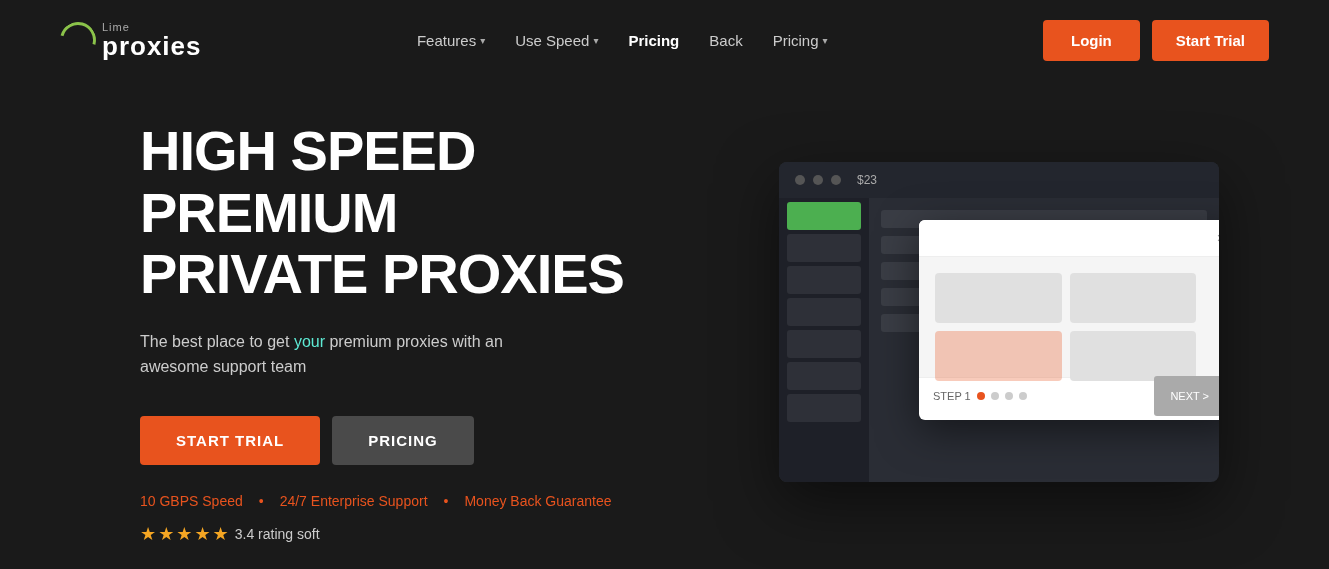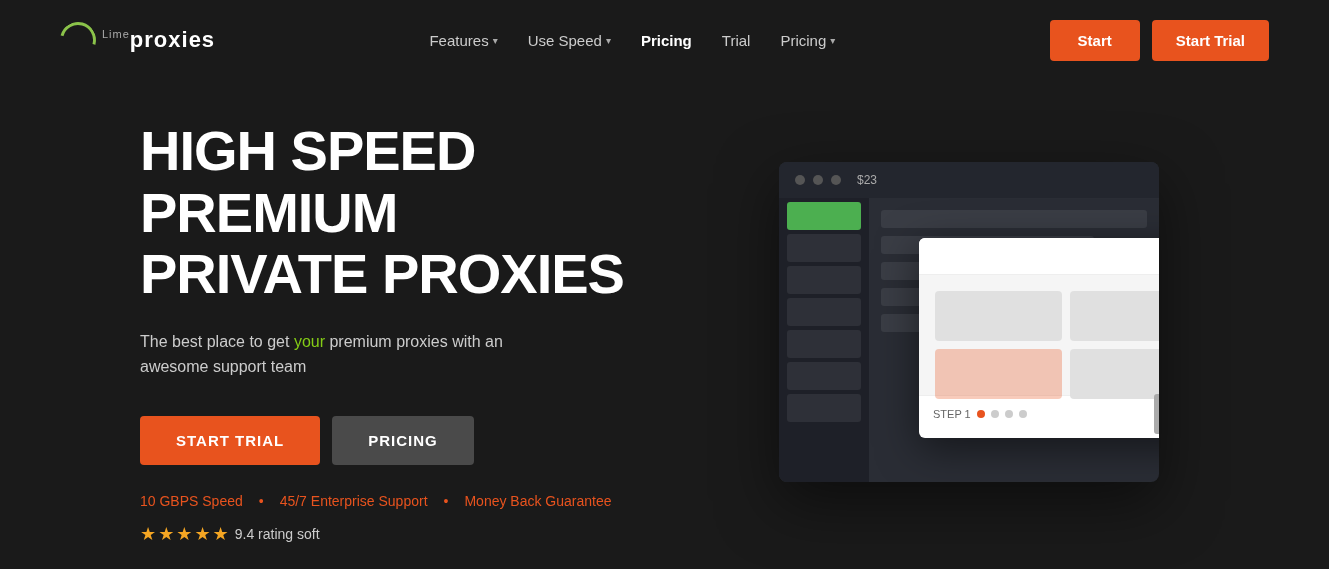--- a/index.html
+++ b/index.html
@@ -33,30 +33,30 @@
       border: 3px solid transparent;
       border-top-color: #8bc34a;
       border-right-color: #8bc34a;
       border-bottom-color: transparent;
       border-left-color: transparent;
       transform: rotate(-30deg);
       display: inline-block;
     }
     .logo-text {
       display: flex;
-      flex-direction: row;
+      flex-direction: column;
       line-height: 1;
     }
     .logo-lime {
       font-size: 11px;
       color: #aaa;
       letter-spacing: 1px;
     }
     .logo-proxies {
-      font-size: 22px;
+      font-size: 26px;
       font-weight: 700;
       color: #fff;
       letter-spacing: 1px;
     }
     .nav-links {
       display: flex;
       align-items: center;
       gap: 30px;
     }
     .nav-link {
@@ -119,21 +119,21 @@
       margin-bottom: 24px;
       text-transform: uppercase;
     }
     .hero-subtitle {
       font-size: 16px;
       color: #ccc;
       line-height: 1.6;
       margin-bottom: 36px;
     }
     .hero-subtitle .highlight {
-      color: #84cc16;
+      color: #5eead4;
     }
     .hero-buttons {
       display: flex;
       gap: 12px;
       margin-bottom: 28px;
     }
     .btn-hero-trial {
       background-color: #e8531e;
       color: #fff;
       border: none;
@@ -185,21 +185,21 @@
     }
 
     
     .hero-right {
       position: relative;
       width: 450px;
       height: 340px;
       flex-shrink: 0;
     }
     .dashboard-bg {
-      width: 380px;
+      width: 440px;
       height: 320px;
       background-color: #2a2d35;
       border-radius: 8px;
       position: relative;
       overflow: hidden;
       box-shadow: 0 20px 60px rgba(0,0,0,0.5);
     }
     .dashboard-header-bar {
       background-color: #23262e;
       height: 36px;
@@ -248,21 +248,21 @@
       border-radius: 3px;
       margin-bottom: 8px;
     }
     .dash-row.short { width: 60%; }
     .dash-row.medium { width: 80%; }
     .dash-row.full { width: 100%; }
 
     
     .modal-overlay {
       position: absolute;
-      top: 40px;
+      top: 22px;
       left: 50px;
       width: 320px;
       height: 200px;
       background-color: #fff;
       border-radius: 6px;
       box-shadow: 0 10px 40px rgba(0,0,0,0.5);
       overflow: hidden;
     }
     .modal-header {
       background-color: #fff;
@@ -351,63 +351,63 @@
       <span class="dropdown-arrow">▾</span>
     </a>
     <a class="nav-link">
       <span>Use Speed</span>
       <span class="dropdown-arrow">▾</span>
     </a>
     <a class="nav-link active">
       <span>Pricing</span>
     </a>
     <a class="nav-link">
-      <span>Trial</span>
+      <span>Back</span>
     </a>
     <a class="nav-link">
       <span>Pricing</span>
       <span class="dropdown-arrow">▾</span>
     </a>
   </div>
 
   <div class="nav-buttons">
-    <button class="btn-login">Start</button>
+    <button class="btn-login">Login</button>
     <button class="btn-start-trial">Start Trial</button>
   </div>
 </nav>
 
 <section class="hero">
   <div class="hero-left">
     <h1 class="hero-title">
       <span>HIGH SPEED PREMIUM</span><br>
       <span>PRIVATE PROXIES</span>
     </h1>
     <p class="hero-subtitle">
       The best place to get <span class="highlight">your</span> premium proxies with an<br>awesome support team
     </p>
     <div class="hero-buttons">
       <button class="btn-hero-trial">START TRIAL</button>
       <button class="btn-hero-pricing">PRICING</button>
     </div>
     <div class="hero-features">
       <span>10 GBPS Speed</span>
       <span class="dot"> • </span>
-      <span>45/7 Enterprise Support</span>
+      <span>24/7 Enterprise Support</span>
       <span class="dot"> • </span>
       <span>Money Back Guarantee</span>
     </div>
     <div class="hero-rating">
       <div class="stars">
         <span class="star">★</span>
         <span class="star">★</span>
         <span class="star">★</span>
         <span class="star">★</span>
         <span class="star">★</span>
       </div>
-      <span>9.4 rating soft</span>
+      <span>3.4 rating soft</span>
     </div>
   </div>
 
   <div class="hero-right">
     <div class="dashboard-bg">
       <div class="dashboard-header-bar">
         <div class="dash-dot"></div>
         <div class="dash-dot"></div>
         <div class="dash-dot"></div>
         <span class="dash-title-text">$23</span>

